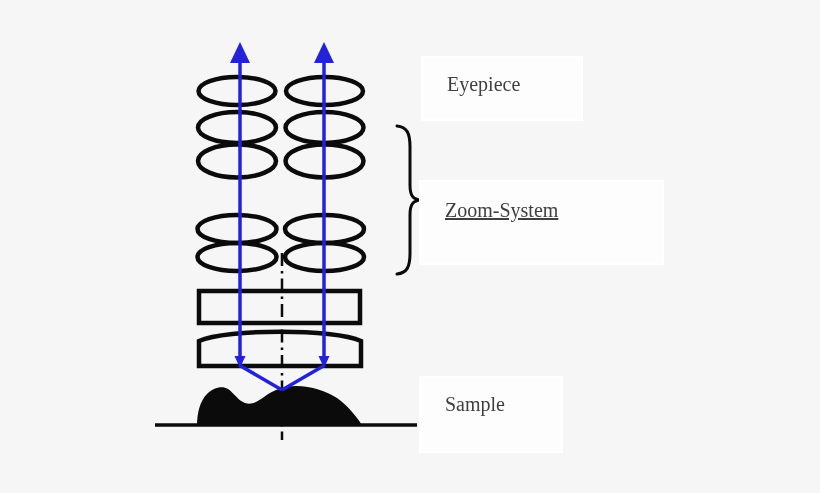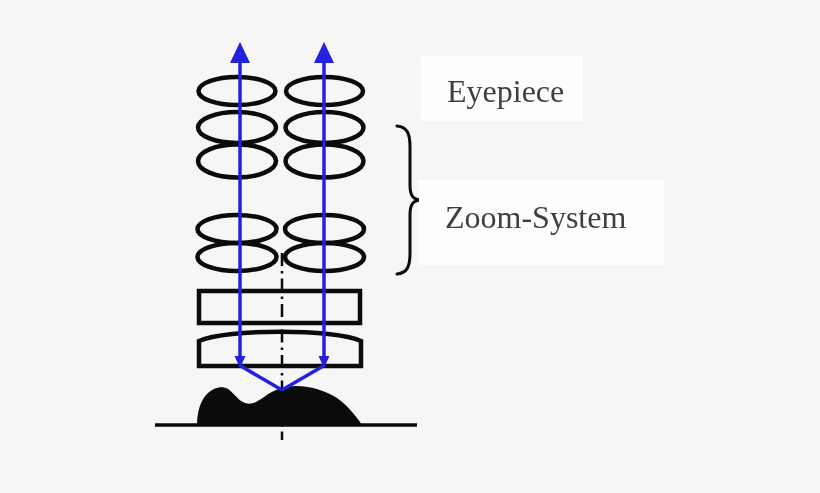--- a/index.html
+++ b/index.html
@@ -34,27 +34,27 @@
   .blue-fill {
     fill: var(--color-ray-blue, #2222dd);
     stroke: none;
   }
   .label-box {
     position: absolute;
     box-sizing: border-box;
     background: var(--color-label-box-bg, #fdfdfd);
     border: 2px solid var(--color-label-box-border, #ffffff);
     color: var(--color-label-text, #3f3f3f);
-    font-size: 32px;
+    font-size: 20px;
     line-height: 1.2;
     padding: 14px 0 0 24px;
     white-space: nowrap;
   }
   #label-eyepiece  { left: 421px; top: 56px;  width: 162px; height: 65px; }
-  #label-zoom      { left: 419px; top: 180px; width: 245px; height: 85px; padding-top: 16px; }
+  #label-zoom      { left: 419px; top: 180px; width: 245px; height: 85px; padding-top: 16px; text-decoration: underline; }
   #label-objective { left: 417px; top: 293px; width: 203px; height: 80px; }
   #label-sample    { left: 419px; top: 376px; width: 144px; height: 77px; }
 </style>
 </head>
 <body>
 
 <div id="stage">
 
   <svg id="schematic" width="820" height="493" viewBox="0 0 820 493">
 
@@ -110,14 +110,17 @@
              L 410,253
              C 410,267 407,273 397,274"></path>
   </svg>
 
   <div class="label-box" id="label-eyepiece">
     <span>Eyepiece</span>
   </div>
   <div class="label-box" id="label-zoom">
     <span>Zoom-System</span>
   </div>
+  <div class="label-box" id="label-sample">
+    <span>Sample</span>
+  </div>
 
 </div>
 
 </body></html>

